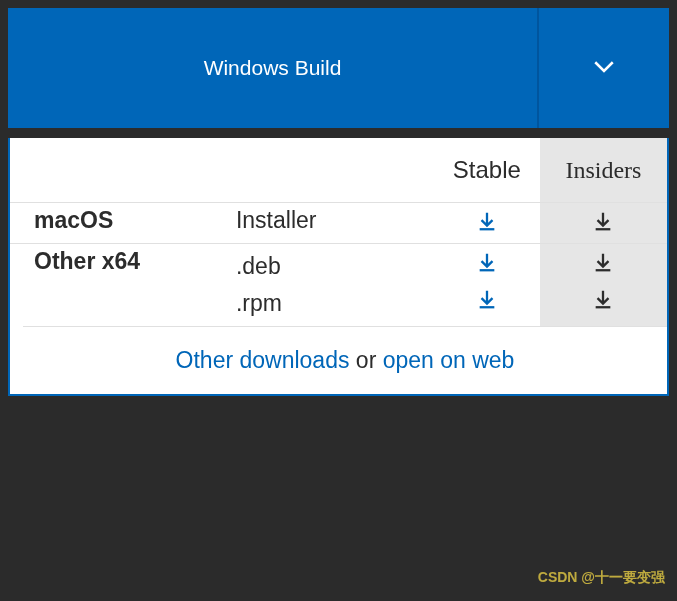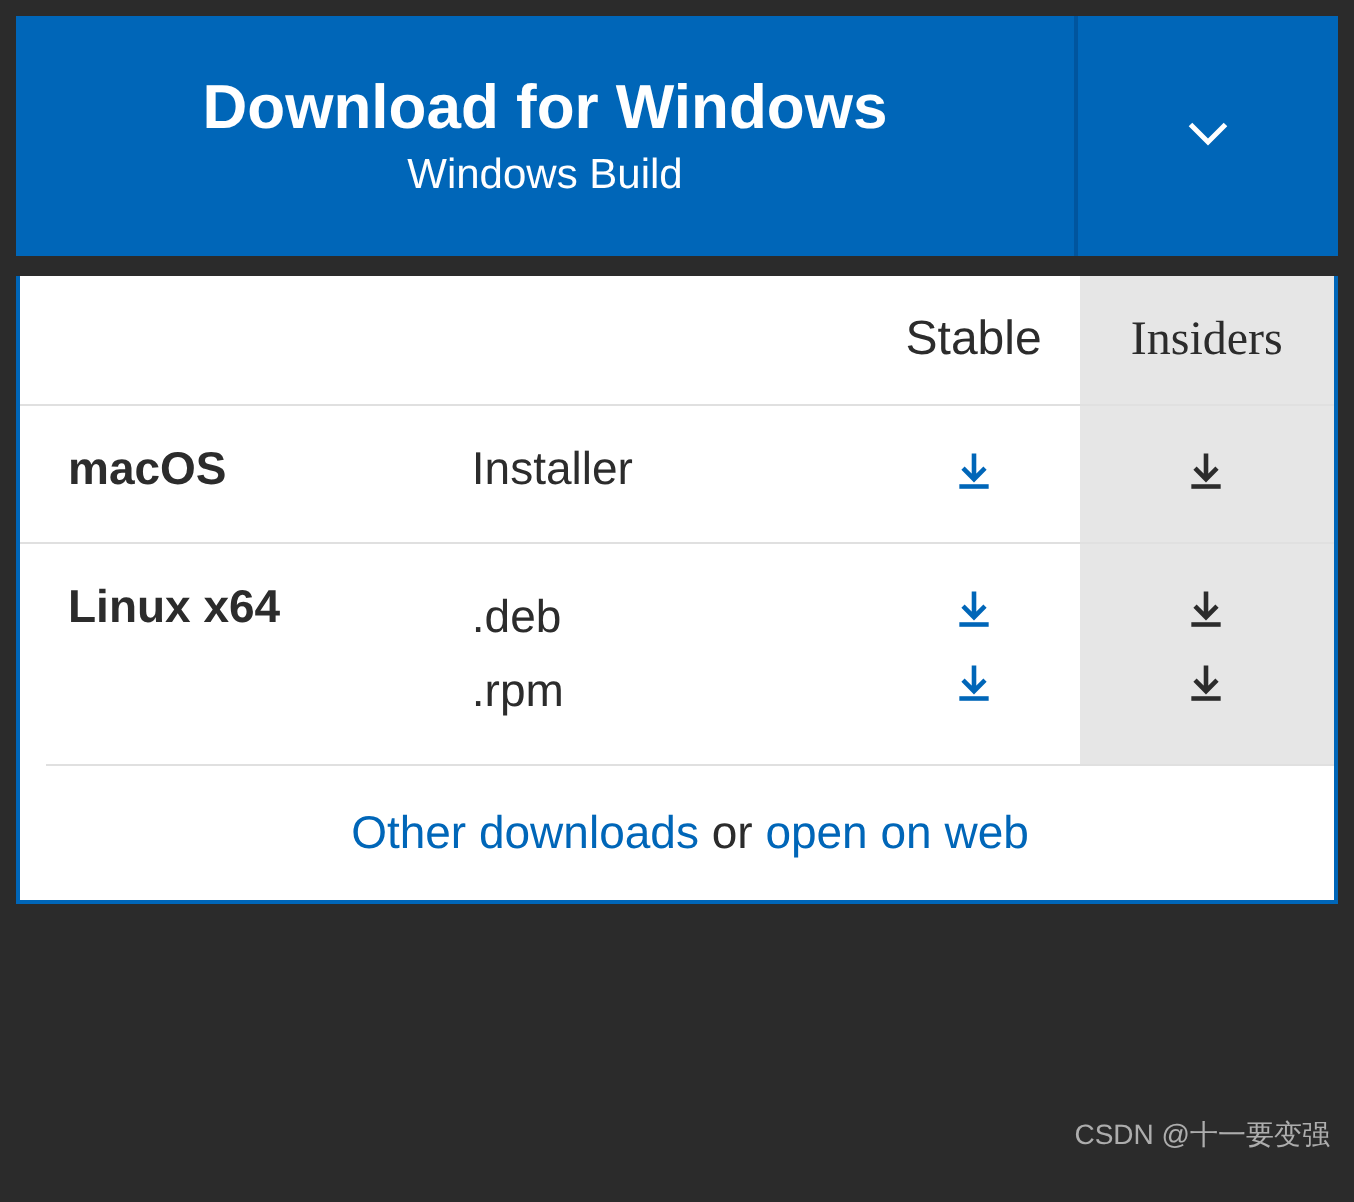--- a/index.html
+++ b/index.html
@@ -83,21 +83,21 @@
     }
     .downloads-table th.insiders-col {
       background: #e6e6e6;
       width: 120px;
       font-family: Liberation Serif, serif;
     }
     .downloads-table tbody tr.sep td {
       border-top: 1px solid #e0e0e0;
     }
     .downloads-table td {
-      padding: 18px 14px;
+      padding: 4px 14px;
       font-size: 23px;
       color: #2c2c2c;
       vertical-align: top;
     }
     .downloads-table td.os-name {
       font-weight: 700;
       padding-left: 24px;
     }
     .downloads-table td.variant {
       font-weight: 400;
@@ -136,34 +136,34 @@
       color: #2c2c2c;
       border-top: 1px solid #e0e0e0;
       margin-left: 13px;
     }
     .footer-link {
       color: #0066b8;
       cursor: pointer;
     }
     .watermark {
       position: absolute;
-      bottom: 24px;
+      bottom: 14px;
       right: 12px;
       font-size: 14px;
-      color: #e5e5e5;
+      color: #fde047;
       opacity: 0.7;
+      font-weight: bold;
     }
   </style>
 </head>
 <body>
 
 <div class="container">
   <div class="download-header">
     <div class="download-main">
-      <div class="download-title">Download for Windows</div>
       <div class="download-subtitle">Windows Build</div>
     </div>
     <div class="download-chevron">
       <span>
         <svg viewBox="0 0 24 24">
             <polyline points="5 9 12 16 19 9"></polyline>
           </svg>
       </span>
     </div>
   </div>
@@ -193,21 +193,21 @@
           <td class="dl-cell insiders-cell">
             <span class="dl-icon dl-insiders">
               <svg viewBox="0 0 24 24">
                   <path d="M12 3 L12 16 M6 11 L12 17 L18 11" stroke-width="2.5" fill="none"></path>
                   <line x1="4" y1="21" x2="20" y2="21" stroke-width="2.5"></line>
                 </svg>
             </span>
           </td>
         </tr>
         <tr class="sep">
-          <td class="os-name">Linux x64</td>
+          <td class="os-name">Other x64</td>
           <td class="variant">
             <div class="variant-line">.deb</div>
             <div class="variant-line">.rpm</div>
           </td>
           <td class="dl-cell">
             <div class="variant-line">
               <span class="dl-icon dl-stable">
                 <svg viewBox="0 0 24 24">
                     <path d="M12 3 L12 16 M6 11 L12 17 L18 11" stroke-width="2.5" fill="none"></path>
                     <line x1="4" y1="21" x2="20" y2="21" stroke-width="2.5"></line>

